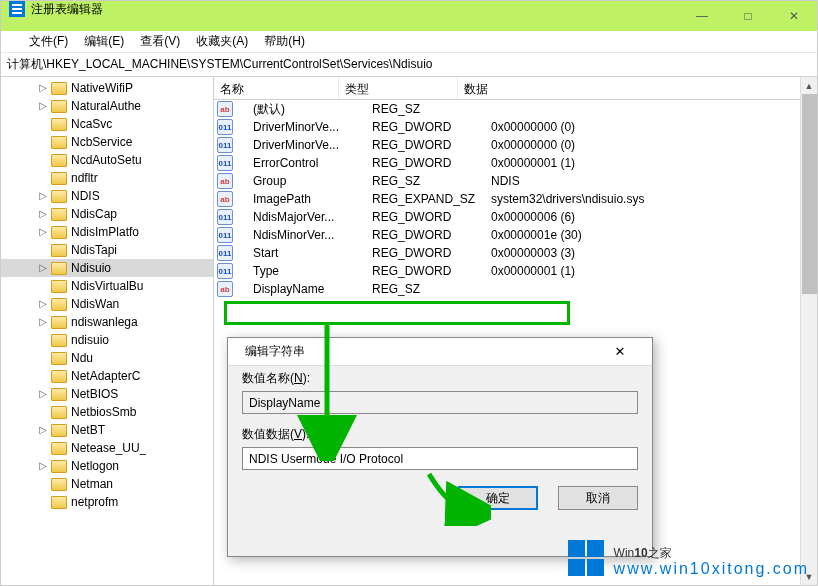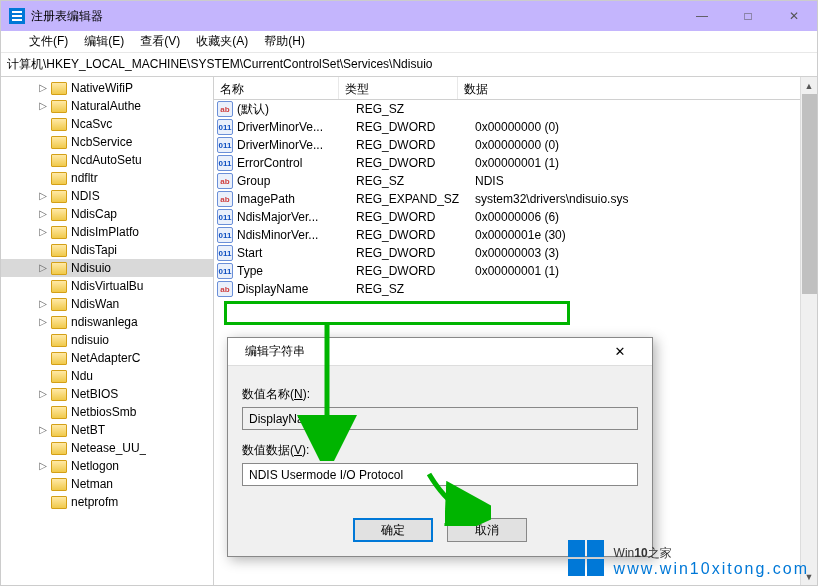--- a/index.html
+++ b/index.html
@@ -1,17 +1,17 @@
 <!DOCTYPE html>
 <html><head>
 <meta charset="utf-8">
 <style>
 *{box-sizing:border-box;margin:0;padding:0;font-family:"Microsoft YaHei","Segoe UI",Tahoma,sans-serif;font-size:12px}
 body{width:818px;height:586px;background:#fff;overflow:hidden;position:relative;border:1px solid #ccc}
-.titlebar{height:30px;display:flex;align-items:center;padding:0 0 0 8px;background:#c4b5fd}
+.titlebar{height:30px;display:flex;padding:0 0 0 8px;background:#bef264}
 .titlebar .ico{width:16px;height:16px;background:#0078d7;margin-right:6px;display:inline-block}
 .titlebar .ico::before{content:"";display:block;width:10px;height:10px;margin:3px;background:repeating-linear-gradient(0deg,#fff 0 2px,#0078d7 2px 4px)}
 .titlebar .title{flex:1;color:#000}
 .winbtns{display:flex}
 .winbtn{width:46px;height:30px;display:flex;align-items:center;justify-content:center;color:#555}
 .menubar{height:22px;display:flex;align-items:center;padding:0 20px;background:#fff;border-bottom:1px solid #e8e8e8}
 .menuitem{padding:2px 8px;color:#000}
 .addrbar{height:24px;display:flex;align-items:center;padding:0 6px;border-bottom:1px solid #d0d0d0}
 .addrbar span{color:#000}
 .content{display:flex;height:calc(586px - 30px - 22px - 24px - 2px)}
@@ -19,36 +19,36 @@
 .tnode{display:flex;align-items:center;height:18px;padding-left:36px;white-space:nowrap;overflow:hidden;text-overflow:ellipsis}
 .tnode .exp{width:12px;height:12px;margin-right:2px;color:#666;font-size:10px;line-height:12px;text-align:center}
 .tnode .fold{width:16px;height:13px;margin-right:4px;background:linear-gradient(#ffe9a6,#f0c94a);border:1px solid #d4a017;border-radius:1px;flex-shrink:0}
 .tnode.sel{background:#d9d9d9}
 .tnode .lbl{color:#000;overflow:hidden;text-overflow:ellipsis}
 .list{flex:1;overflow:hidden;position:relative}
 .lhdr{height:23px;display:flex;border-bottom:1px solid #d0d0d0;background:#fff}
 .lhdr div{padding:4px 6px;border-right:1px solid #e8e8e8}
 .c1{width:125px}.c2{width:119px}.c3{flex:1}
 .lrow{height:18px;display:flex;align-items:center;padding:0 0 0 3px}
-.lrow .vico{width:16px;height:16px;margin-right:4px;border:1px solid #6a8fd8;border-radius:2px;background:#eaf0fb;display:flex;align-items:center;justify-content:center;font-size:8px;font-weight:bold;flex-shrink:0}
+.lrow .vico{width:16px;height:16px;margin-right:20px;border:1px solid #6a8fd8;border-radius:2px;background:#eaf0fb;display:flex;align-items:center;justify-content:center;font-size:8px;font-weight:bold;flex-shrink:0}
 .vico.sz{color:#d04040}
 .vico.dw{color:#1050c0}
 .lrow span{overflow:hidden;text-overflow:ellipsis;white-space:nowrap}
 .lrow .c1s{width:119px}.lrow .c2s{width:119px}.lrow .c3s{flex:1}
 .highlight{position:absolute;border:3px solid #00b400;pointer-events:none;z-index:5}
 .dialog{position:absolute;left:226px;top:336px;width:426px;height:220px;background:#f0f0f0;border:1px solid #888;box-shadow:3px 3px 12px rgba(0,0,0,.3);z-index:10}
 .dlgtitle{height:28px;background:#fff;display:flex;align-items:center;padding:0 17px;border-bottom:1px solid #ddd}
 .dlgtitle .t{flex:1}
 .dlgclose{width:30px;text-align:center;font-size:13px}
-.dlgbody{padding:20px 14px}
+.dlgbody{padding:4px 14px}
 .flabel{margin-bottom:4px;color:#000}
 .finput{width:100%;height:23px;padding:2px 6px;border:1px solid #888;background:#fff;margin-bottom:12px}
 .finput.ro{background:#f0f0f0;color:#000}
 .finput.ed{background:#fff}
-.dlgbtns{display:flex;justify-content:center;gap:14px;padding:0 14px 10px}
+.dlgbtns{display:flex;justify-content:flex-end;gap:20px;padding:0 14px 10px}
 .dlgbtn{width:80px;height:24px;border:1px solid #888;background:#e1e1e1;display:flex;align-items:center;justify-content:center}
 .dlgbtn.def{border:2px solid #0078d7}
 .arrow-svg{position:absolute;pointer-events:none;z-index:20}
 .watermark{position:absolute;right:8px;bottom:8px;z-index:30;display:flex;align-items:center;gap:10px}
 .wmlogo{width:36px;height:36px;display:grid;grid-template:1fr 1fr/1fr 1fr;gap:2px}
 .wmlogo div{background:#0078d7}
 .wmtext{display:flex;flex-direction:column;line-height:1}
 .wmmain{font-size:22px;font-weight:300;color:#333}
 .wmmain b{font-weight:600}
 .wmsub{font-size:16px;color:#0078d7;letter-spacing:2px}
@@ -156,26 +156,26 @@
         <span class="lbl">ndiswanlega</span>
       </div>
       <div class="tnode">
         <span class="exp"></span>
         <span class="fold"></span>
         <span class="lbl">ndisuio</span>
       </div>
       <div class="tnode">
         <span class="exp"></span>
         <span class="fold"></span>
+        <span class="lbl">Ndu</span>
+      </div>
+      <div class="tnode">
+        <span class="exp"></span>
+        <span class="fold"></span>
         <span class="lbl">NetAdapterC</span>
-      </div>
-      <div class="tnode">
-        <span class="exp"></span>
-        <span class="fold"></span>
-        <span class="lbl">Ndu</span>
       </div>
       <div class="tnode">
         <span class="exp">▷</span>
         <span class="fold"></span>
         <span class="lbl">NetBIOS</span>
       </div>
       <div class="tnode">
         <span class="exp"></span>
         <span class="fold"></span>
         <span class="lbl">NetbiosSmb</span>

